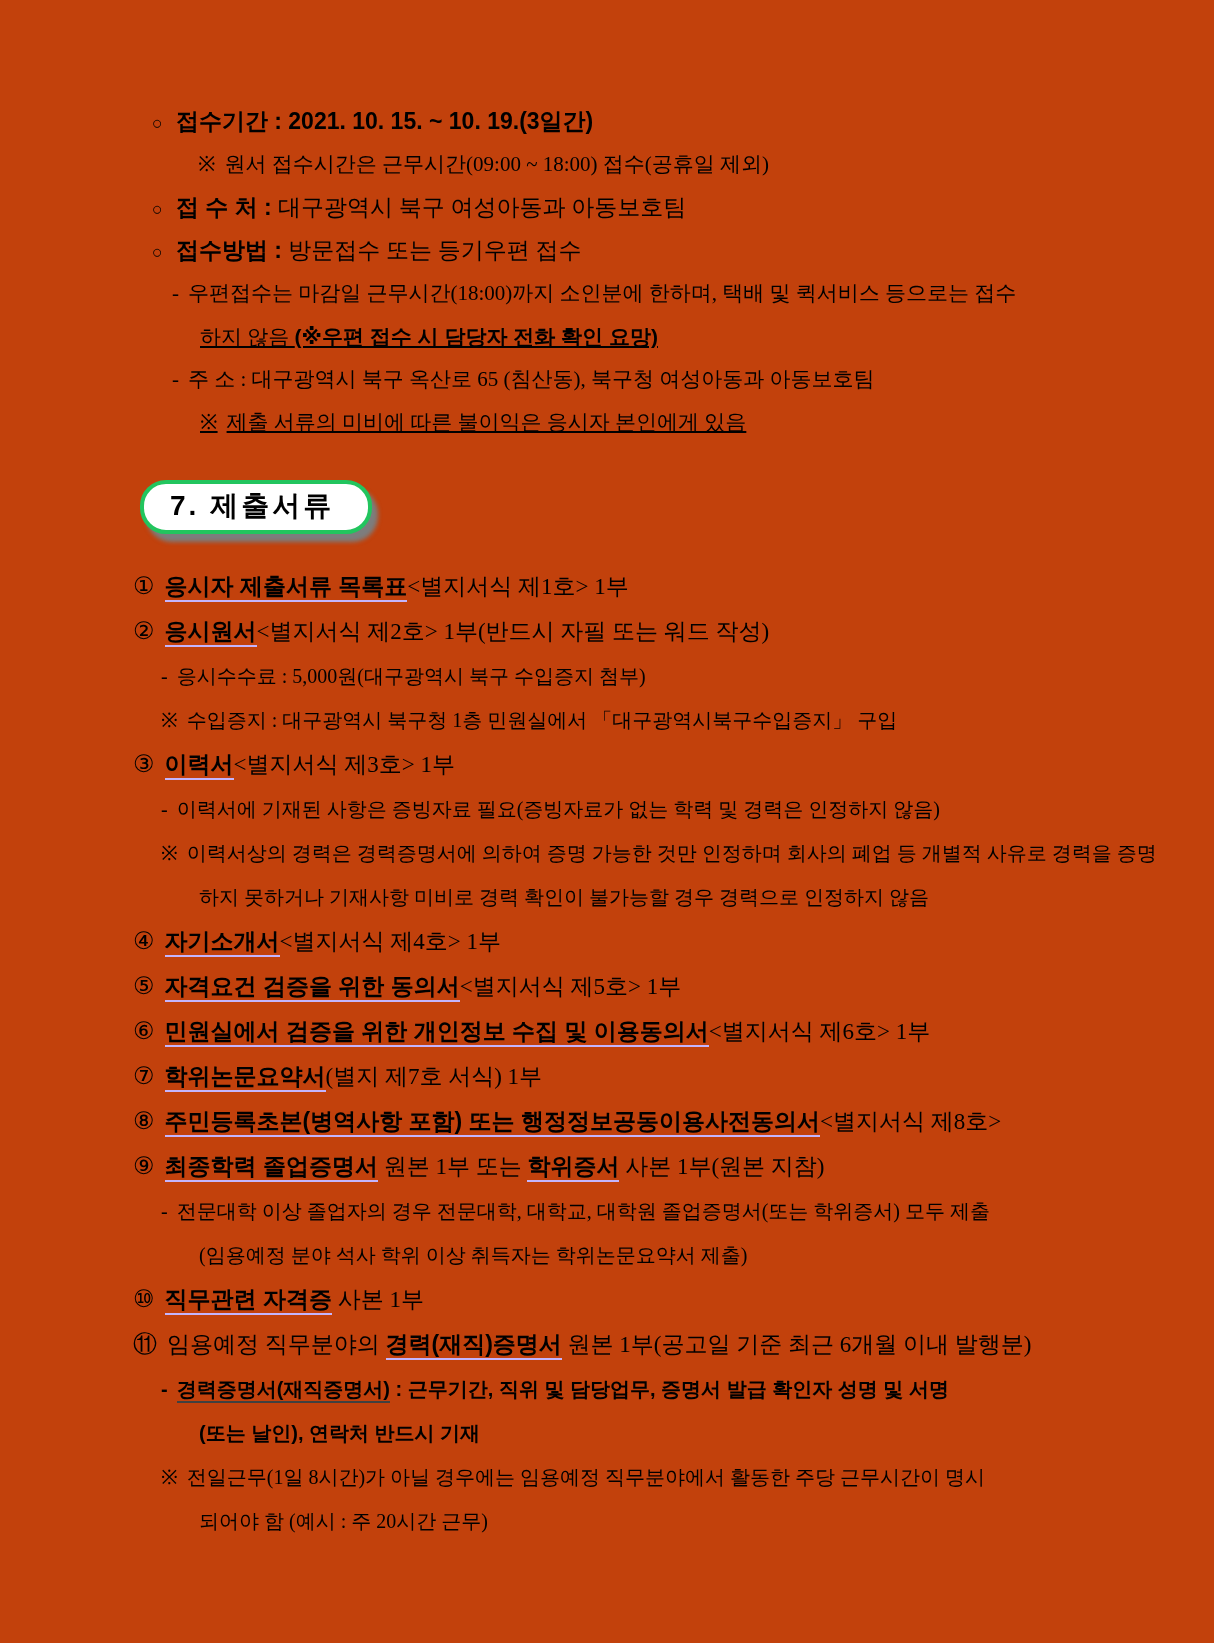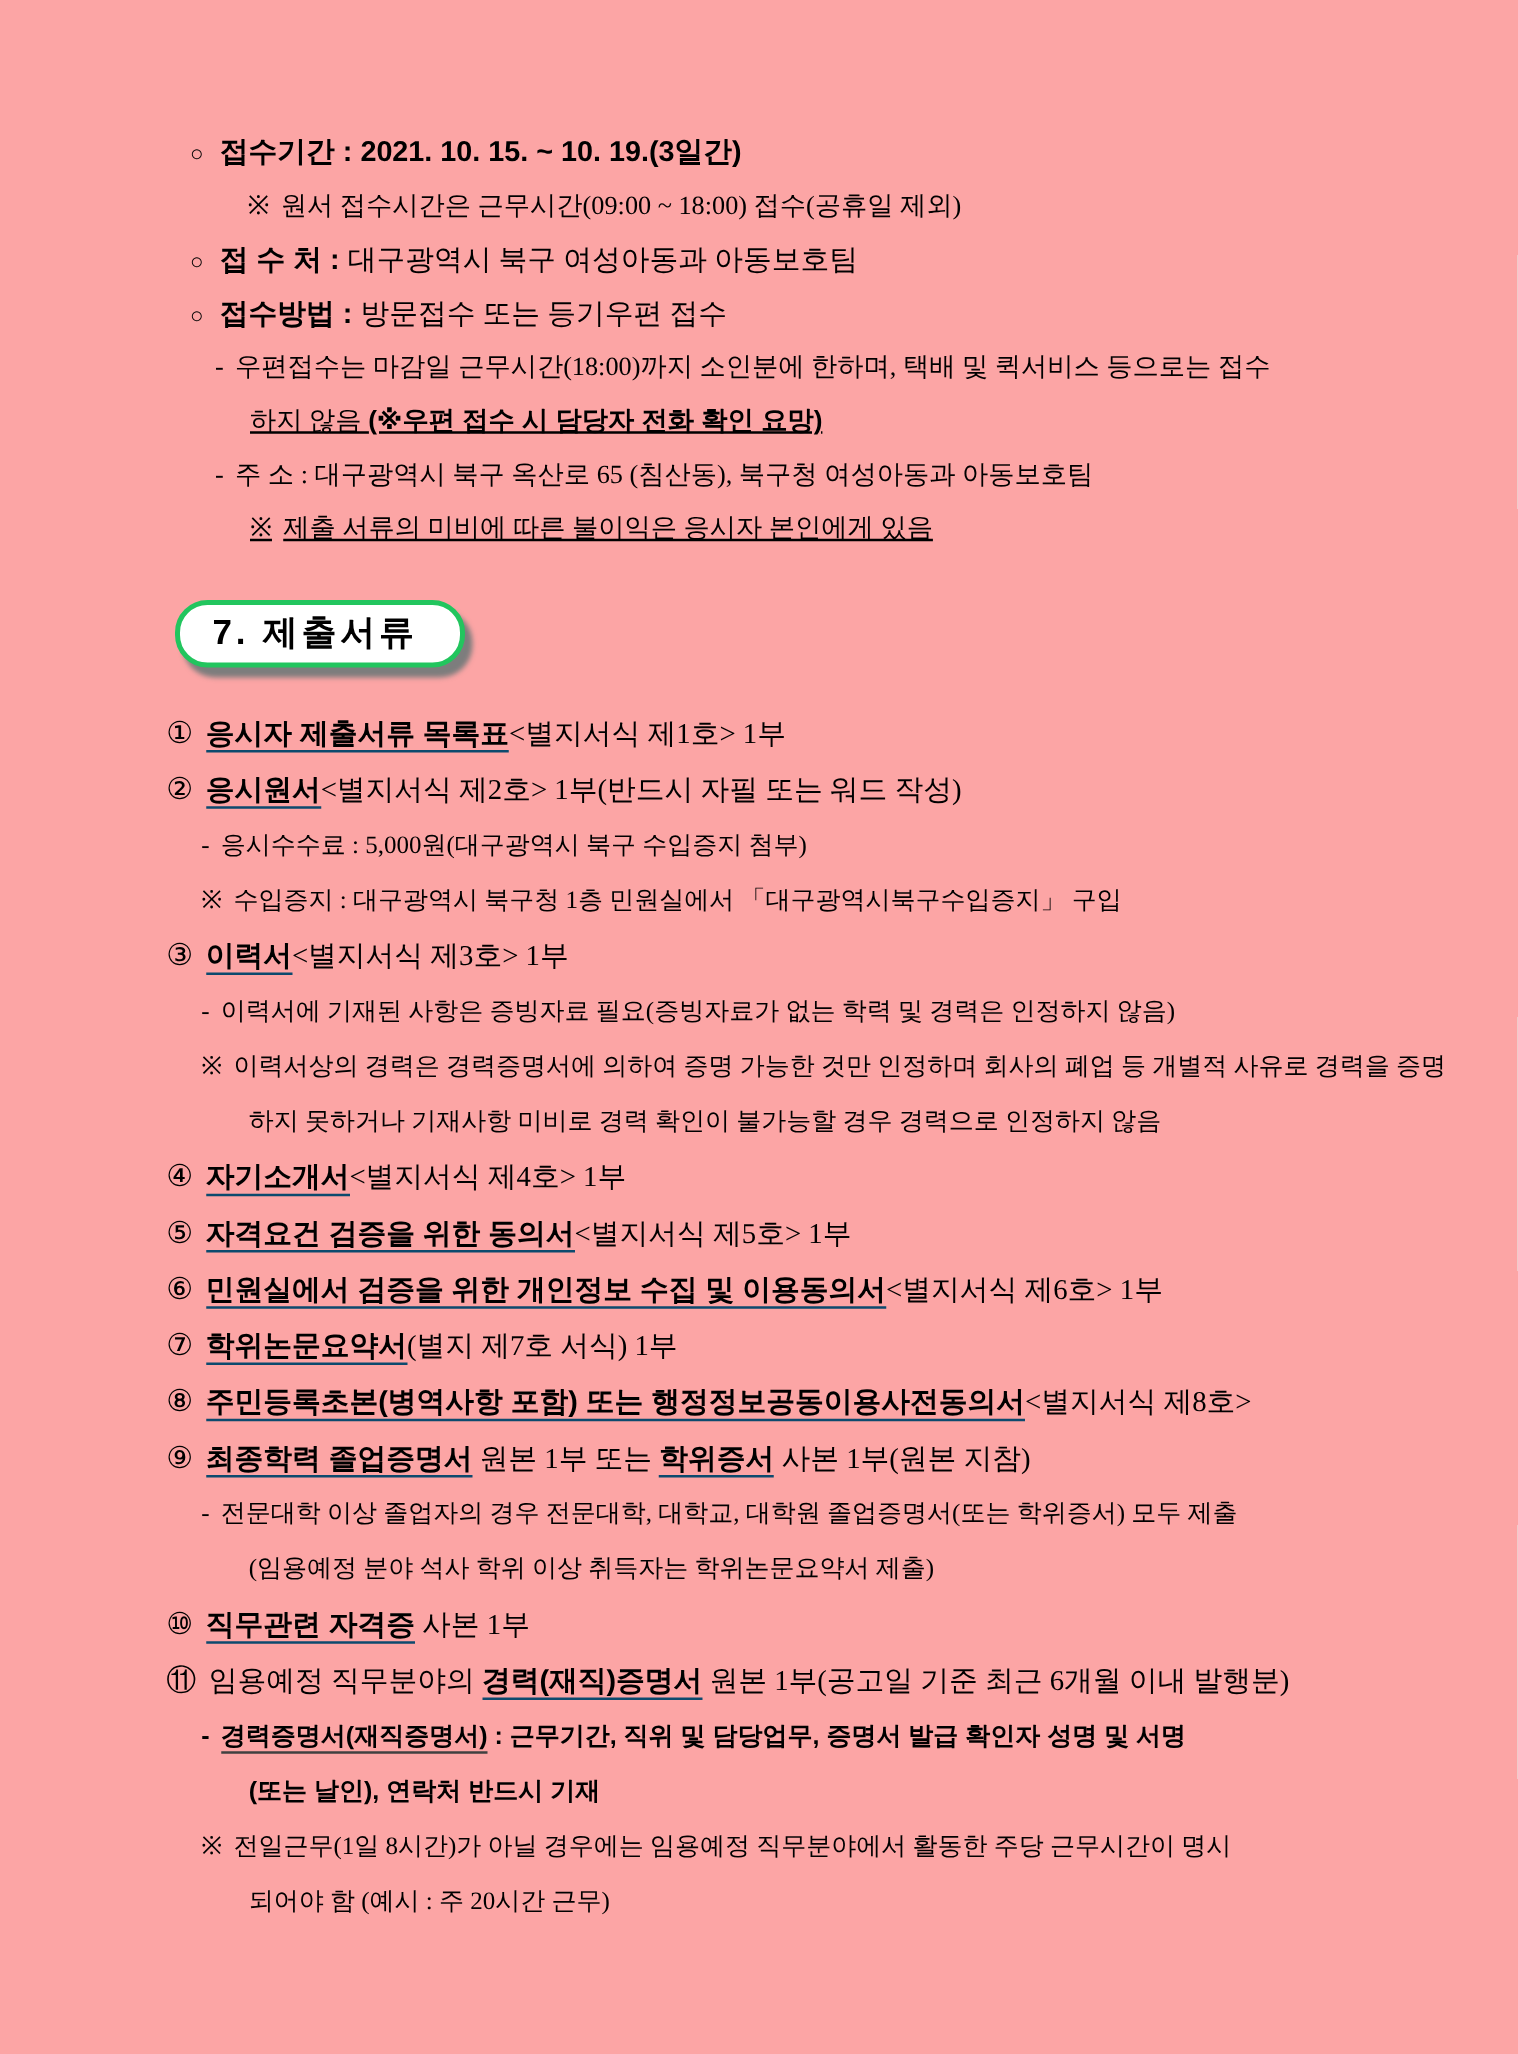--- a/index.html
+++ b/index.html
@@ -1,20 +1,20 @@
 <!DOCTYPE html>
 <html><head>
 <meta charset="utf-8">
 <style>
   html, body { margin: 0; padding: 0; background: #e8e8e8; }
   .page {
     width: 1214px;
     height: 1643px;
     margin: 0 auto;
-    background: #fca5a5;
+    background: #c2410c;
     color: #000000;
     font-family: "Liberation Serif", "DejaVu Serif", serif;
     position: relative;
     overflow: hidden;
     box-sizing: border-box;
   }
   
   .notice { padding: 100px 40px 0 152px; }
   .nline  { height: 43px; line-height: 43px; white-space: nowrap; }
   .nline.main { font-size: 23px; }
@@ -55,21 +55,21 @@
     white-space: nowrap;
   }
   .num {
     font-family: "DejaVu Sans", sans-serif;
     font-size: 24px;
     margin-right: 10px;
   }
   .title {
     font-weight: 700;
     font-family: "Liberation Sans", "DejaVu Sans", sans-serif;
-    border-bottom: 2px solid #0c4a6e;
+    border-bottom: 2px solid #c4b5fd;
     padding-bottom: 1px;
   }
   .doc-sub {
     font-size: 20px;
     height: 44px;
     line-height: 44px;
     padding-left: 28px;
     white-space: nowrap;
   }
   .doc-sub.cont  { padding-left: 66px; }

